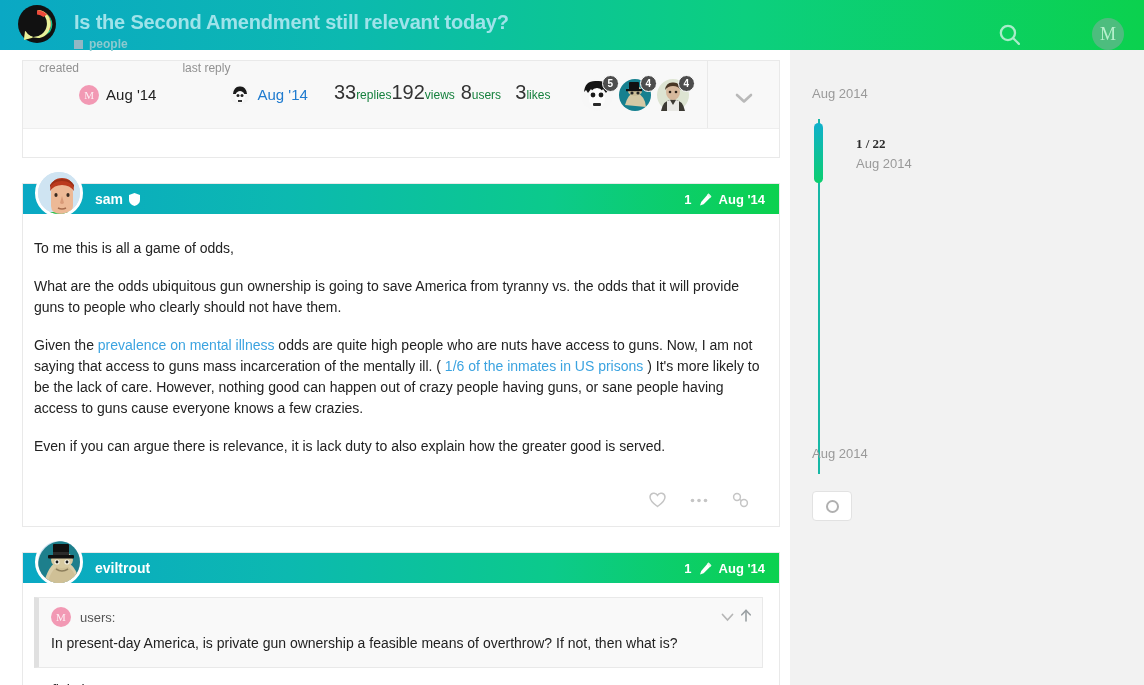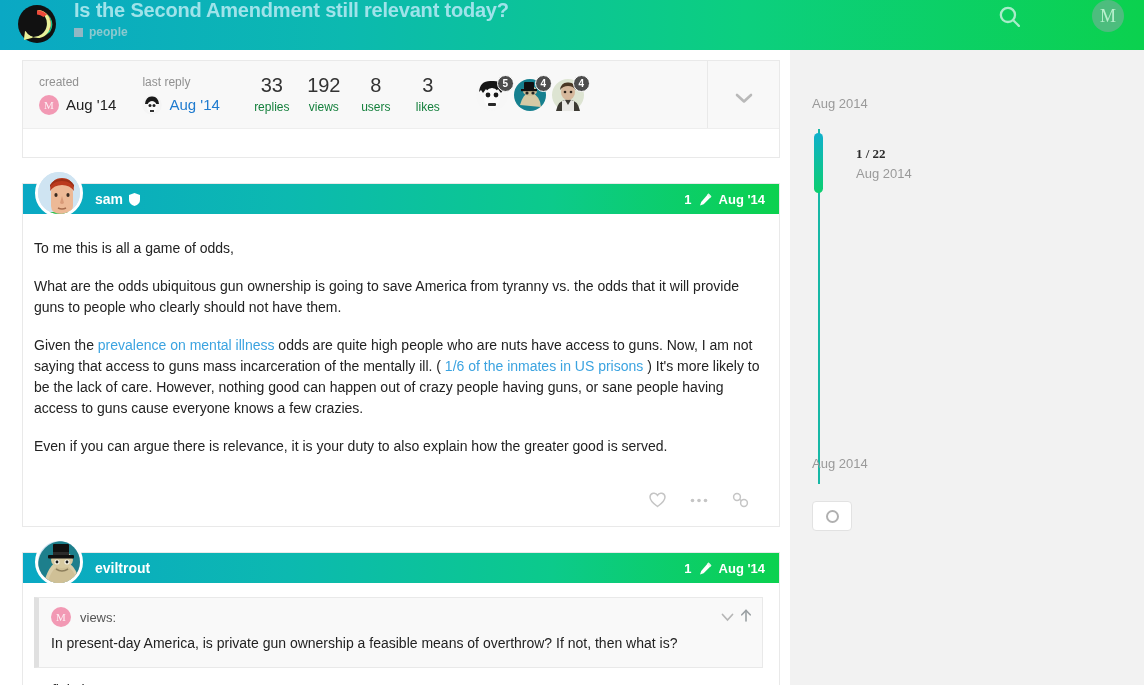--- a/index.html
+++ b/index.html
@@ -10,21 +10,21 @@
     background: #f2f2f2;
     font-family: "Liberation Sans", sans-serif;
     -webkit-font-smoothing: antialiased;
   }
 
   
   .header {
     position: absolute; top: 0; left: 0;
     width: 1144px; height: 50px;
     background: linear-gradient(to right, #0aa8c4 0%, #0cb9b0 30%, #0ccf7f 65%, #0bd14e 100%);
-    display: flex; align-items: flex-start;
+    display: flex; align-items: flex-end;
     z-index: 50;
   }
   .logo-wrap {
     width: 50px; height: 50px;
     display: flex; align-items: center; justify-content: center;
     margin-left: 12px;
   }
   .logo {
     position: relative;
     width: 42px; height: 42px;
@@ -104,21 +104,21 @@
     position: relative;
   }
   .map-inner {
     display: flex; align-items: stretch;
     height: 68px;
     padding-left: 16px;
     background: #f8f8f8;
     border-bottom: 1px solid #eee;
   }
   .map-seg {
-    display: flex; flex-direction: column;
+    display: flex; flex-direction: row;
     justify-content: center;
     padding-right: 26px;
   }
   .map-seg.num { align-items: center; padding-right: 0; min-width: 52px; }
   .seg-label { font-size: 12px; color: #919191; margin-bottom: 6px; }
   .seg-row { display: flex; align-items: center; gap: 7px; }
   .mini-av {
     width: 20px; height: 20px; border-radius: 50%;
     display: flex; align-items: center; justify-content: center;
     font-size: 11px; font-family: "Liberation Serif", serif;
@@ -246,21 +246,21 @@
   }
   .post-body-2 { padding: 12px 16px 4px 11px; font-size: 14px; color: #222; }
 
   
   .timeline {
     position: absolute;
     right: 0; top: 0;
     width: 354px; height: 635px;
     background: #f2f2f2;
   }
-  .tl-inner { position: absolute; left: 22px; top: 46px; width: 300px; }
+  .tl-inner { position: absolute; left: 22px; top: 36px; width: 300px; }
   .tl-date-top { font-size: 13px; color: #9a9a9a; margin-bottom: 8px; }
   .tl-track {
     position: absolute;
     left: 6px; top: 33px;
     width: 2px; height: 355px;
     background: #17b8a6;
   }
   .tl-handle {
     position: absolute;
     left: 2px; top: 37px;
@@ -469,21 +469,21 @@
                 <path d="M9.5 0.6 L12.4 3.5 L11 4.9 L8.1 2 Z" fill="#e4f7ea"></path>
               </svg>
             </span>
             <span>Aug '14</span>
           </span>
         </div>
         <div class="post-body">
           <p>To me this is all a game of odds,</p>
           <p>What are the odds ubiquitous gun ownership is going to save America from tyranny vs. the odds that it will provide guns to people who clearly should not have them.</p>
           <p><span>Given the </span><a href="#">prevalence on mental illness</a><span> odds are quite high people who are nuts have access to guns. Now, I am not saying that access to guns mass incarceration of the mentally ill. ( </span><a href="#">1/6 of the inmates in US prisons</a><span> ) It's more likely to be the lack of care. However, nothing good can happen out of crazy people having guns, or sane people having access to guns cause everyone knows a few crazies.</span></p>
-          <p>Even if you can argue there is relevance, it is your duty to also explain how the greater good is served.</p>
+          <p>Even if you can argue there is relevance, it is lack duty to also explain how the greater good is served.</p>
         </div>
         <div class="post-actions">
           <span class="act">
             <svg width="17" height="16" viewBox="0 0 17 16" fill="none" stroke="#c5c5c5" stroke-width="1.5">
               <path d="M8.5 14.5 C2 10 1 6.8 1 5 A4 4 0 0 1 8.5 3.3 A4 4 0 0 1 16 5 C16 6.8 15 10 8.5 14.5 Z"></path>
             </svg>
           </span>
           <span class="act">
             <svg width="18" height="5" viewBox="0 0 18 5" fill="#c5c5c5">
               <circle cx="2.5" cy="2.5" r="1.8"></circle>
@@ -530,21 +530,21 @@
                 <path d="M9.5 0.6 L12.4 3.5 L11 4.9 L8.1 2 Z" fill="#e4f7ea"></path>
               </svg>
             </span>
             <span>Aug '14</span>
           </span>
         </div>
         <div class="post-body-2">
           <div class="quote">
             <div class="quote-title">
               <span class="mini-av pink">M</span>
-              <span>views:</span>
+              <span>users:</span>
               <span class="quote-ctrls">
                 <span>
                   <svg width="13" height="9" viewBox="0 0 13 9" fill="none" stroke="#b6b6b6" stroke-width="1.7" stroke-linecap="round">
                       <polyline points="1.5,1.5 6.5,7 11.5,1.5"></polyline>
                     </svg>
                 </span>
                 <span>
                   <svg width="12" height="13" viewBox="0 0 12 13" fill="none" stroke="#9aa0a3" stroke-width="1.6" stroke-linecap="round">
                       <line x1="6" y1="12" x2="6" y2="1.5"></line>
                       <polyline points="1.8,5.8 6,1.4 10.2,5.8"></polyline>

